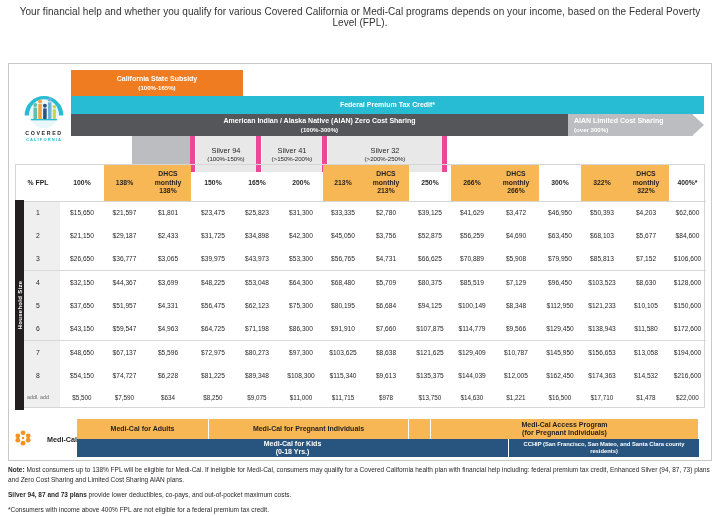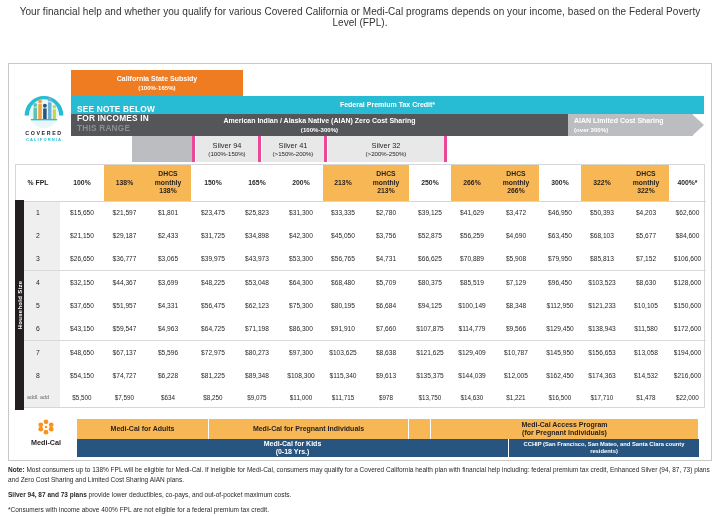--- a/index.html
+++ b/index.html
@@ -76,25 +76,25 @@
     position: absolute;
     width: 0; height: 0;
     border-top: 10px solid transparent;
     border-bottom: 10px solid transparent;
     border-left: 11px solid #bcbdc0;
   }
 
   
   .silverrow { position: absolute; left:0; top:72px; width:100%; height:26px; }
   .silver {
-    position: absolute; top:0; height: 26px;
+    position: absolute; top:0; height: 36px;
     display:flex; flex-direction:column; align-items:center; justify-content:center;
     font-size: 7.4px; color:#231f20; font-weight:normal;
     background:#e8e8e8;
-    border-left:1px solid #fff; border-right:3px solid #ec4899;
+    border-left:1px solid #fff; border-right:5px solid #ec4899;
   }
   .silver .sub { font-size: 6.1px; }
 
   
   .logo-wrap {
     position:absolute; left: 6px; top: 6px; width: 58px; height: 90px;
     display:flex; flex-direction:column; align-items:center; justify-content:center;
   }
   .logo-mark { width: 44px; height: 40px; }
   .logo-t1 { font-size:5.3px; letter-spacing:1.6px; color:#231f20; font-weight:bold; margin-top:2px;}
@@ -130,21 +130,21 @@
     color:#fff; font-size:6px; font-weight:bold; letter-spacing:.3px;
     white-space:nowrap;
   }
 
   
   .medical {
     position:absolute; left:6px; top:355px; width:690px; height:38px;
   }
   .mc-logo {
     position:absolute; left:0; top:0; width:62px; height:38px;
-    display:flex; flex-direction:column; align-items:center; justify-content:flex-start;
+    display:flex; align-items:center; justify-content:space-between;
   }
   .mc-flower { width:16px; height:16px; }
   .mc-label { font-size:7.2px; font-weight:bold; color:#231f20; margin-top:3px; }
   .mcband {
     position:absolute; display:flex; align-items:center; justify-content:center;
     text-align:center; font-size:7px; font-weight:bold; line-height:1.2;
   }
   .mc-orange { background:#f7b755; color:#231f20; border-right:1px solid #fff; }
   .mc-blue   { background:#27557f; color:#fff; border-right:1px solid #fff; }
   .mc-blue.last { border-right:none; }
@@ -199,25 +199,20 @@
         <div>American Indian / Alaska Native (AIAN) Zero Cost Sharing</div>
         <div class="sub">(100%-300%)</div>
       </div>
 
       <div class="band band-aianlcs" style="left:559px; top:50px; width:125px; height:22px;">
         <div>AIAN Limited Cost Sharing</div>
         <div class="sub">(over 300%)</div>
       </div>
       <div class="arrowhead" style="left:684px; top:51px;"></div>
 
-      <div class="band band-note" style="left:62px; top:38px; width:124px; height:34px; align-items:flex-start; padding-left:6px; text-align:left;">
-        <div class="l1">SEE NOTE BELOW</div>
-        <div class="l2">FOR INCOMES IN</div>
-        <div class="l3">THIS RANGE</div>
-      </div>
 
       <div class="silverrow">
         <div class="silver" style="left:122px; width:64px; background:#bcbdc0;"></div>
         <div class="silver" style="left:186px; width:66px;">
           <div>Silver 94</div>
           <div class="sub">(100%-150%)</div>
         </div>
         <div class="silver" style="left:252px; width:66px;">
           <div>Silver 41</div>
           <div class="sub">(&gt;150%-200%)</div>

